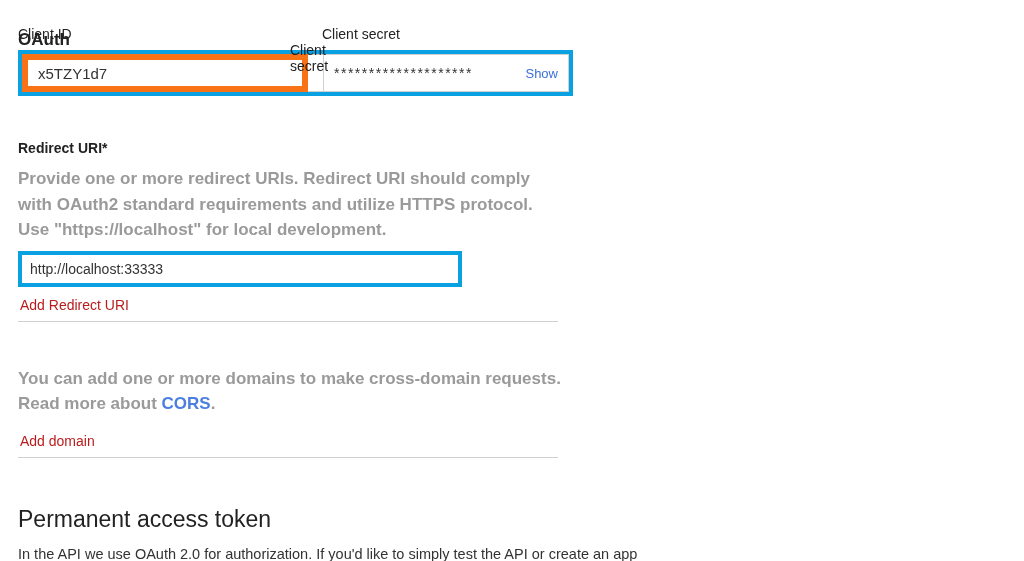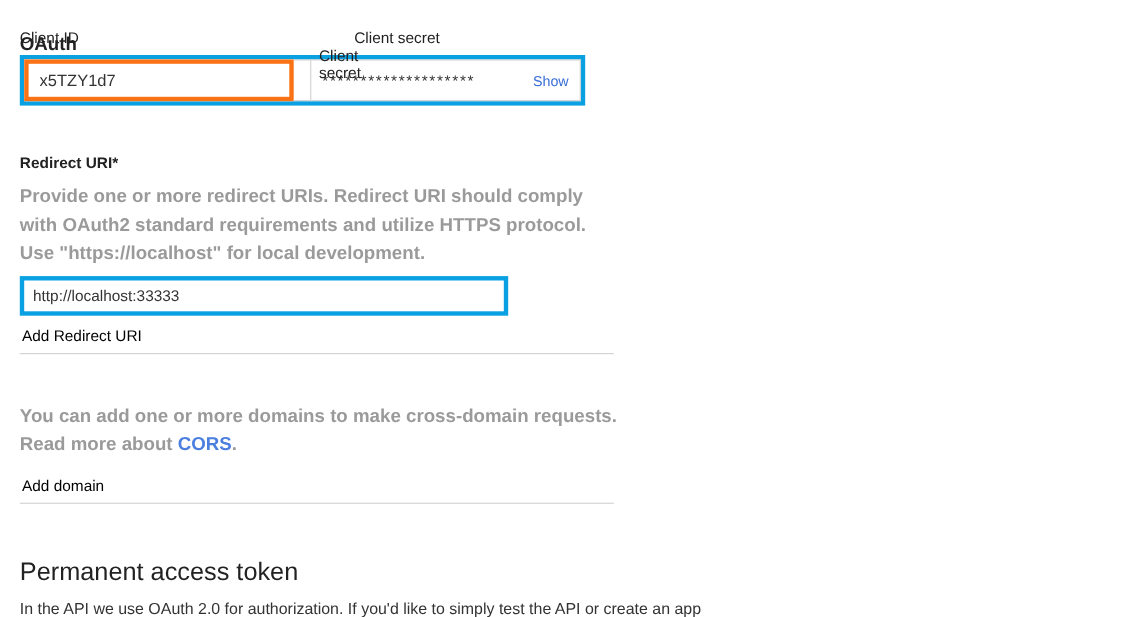--- a/index.html
+++ b/index.html
@@ -23,23 +23,23 @@
     }
     .highlight-wrap {
       border: 4px solid #0aa1e2;
       display: inline-flex;
       align-items: stretch;
       padding: 0;
     }
     .client-id-input {
       font-family: inherit;
       font-size: 15px;
-      border: 4px solid #f97316;
+      border: 6px solid #f97316;
       padding: 8px 10px;
-      width: 245px;
+      width: 286px;
       height: 38px;
       color: #333;
     }
     .spacer-cell {
       border: 1px solid #d0d0d0;
       border-left: none;
       width: 16px;
       height: 38px;
     }
     .secret-cell {
@@ -87,21 +87,21 @@
       font-family: inherit;
       font-size: 14px;
       padding: 6px 8px;
       height: 36px;
       color: #333;
     }
     .ghost-row {
       width: 540px;
       border-bottom: 1px solid #d0d0d0;
       padding: 8px 2px;
-      color: #000000;
+      color: #b91c1c;
       font-size: 14px;
       cursor: pointer;
       margin-top: 2px;
     }
     .big-heading {
       font-size: 23px;
       font-weight: 400;
       margin-top: 48px;
       margin-bottom: 10px;
     }

